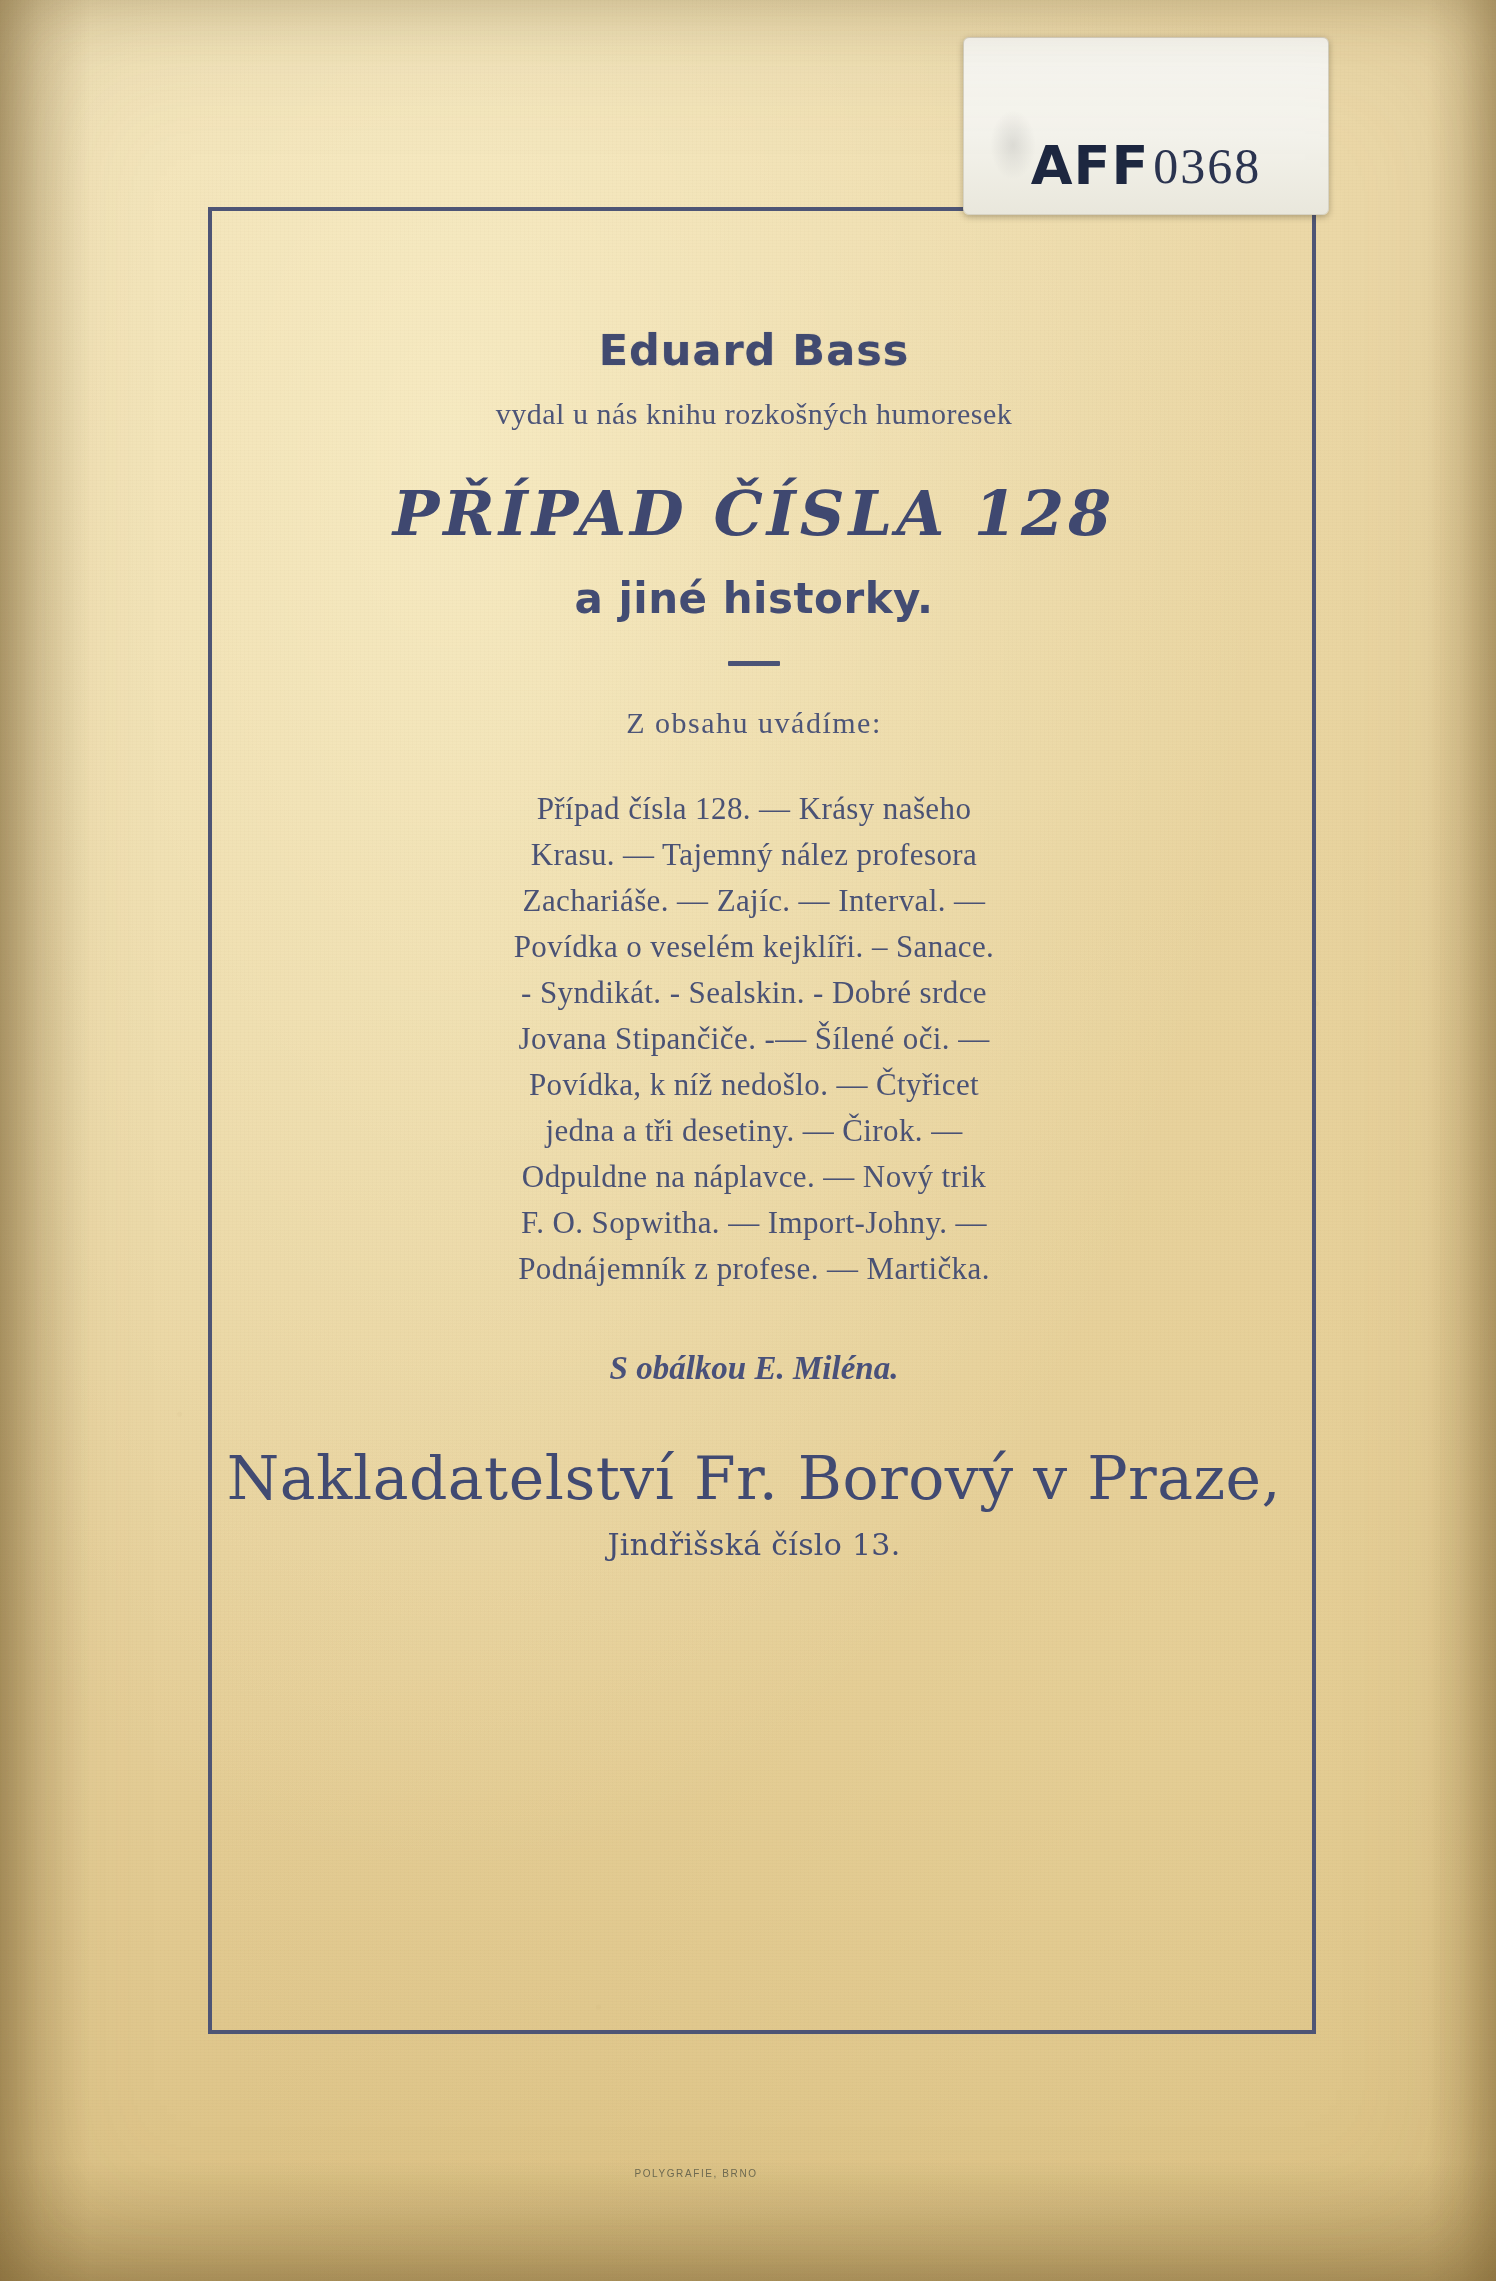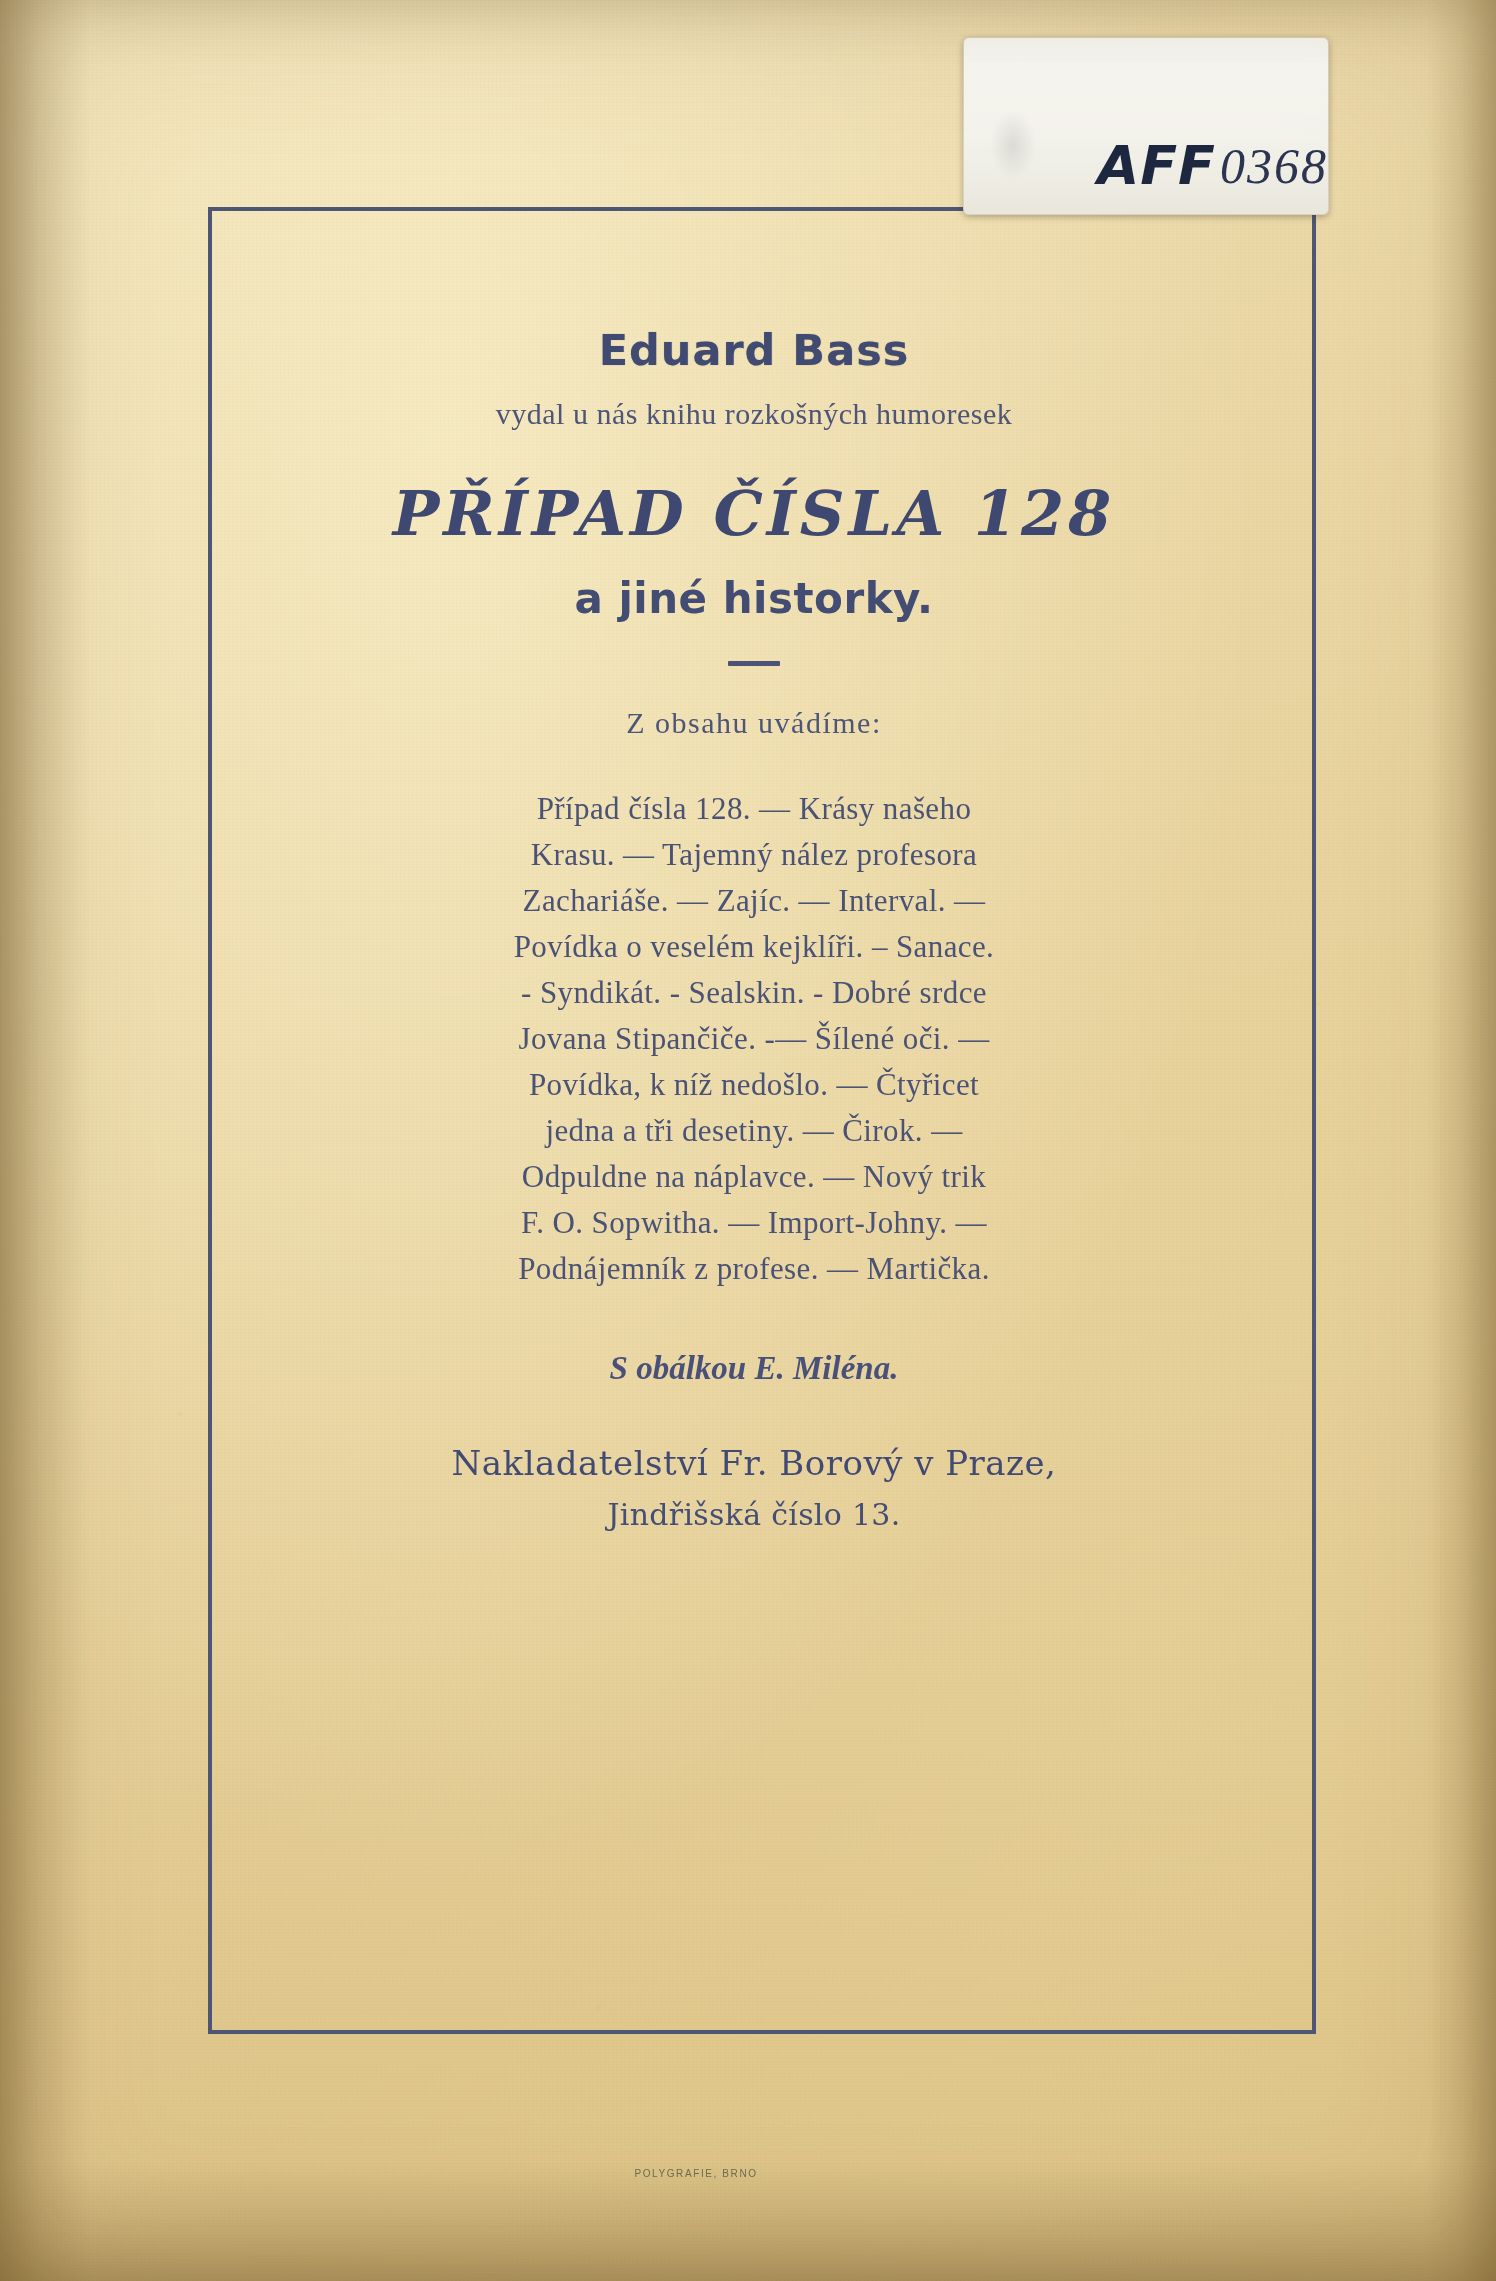--- a/index.html
+++ b/index.html
@@ -166,21 +166,21 @@
     font-family: "Liberation Serif", serif;
     font-style: italic;
     font-weight: bold;
     font-size: 33px;
     letter-spacing: 1px;
     color: #49517a;
   }
   .publisher {
     margin-top: 56px;
     font-family: "DejaVu Serif", serif;
-    font-size: 34px;
+    font-size: 60px;
     letter-spacing: .5px;
     color: #414a72;
   }
   .address {
     margin-top: 14px;
     font-family: "DejaVu Serif", serif;
     font-size: 30px;
     letter-spacing: .3px;
     color: #454e74;
   }
@@ -208,23 +208,22 @@
     background: linear-gradient(180deg, #fbfbf7 0%, #f4f3ec 55%, #e9e7dc 100%);
     border: 1px solid #d7d3c4;
     border-radius: 6px;
     box-shadow: 0 2px 6px rgba(60,50,25,.35);
     overflow: hidden;
   }
   .sticker-text {
     position: absolute;
     left: 0; right: 0;
     top: 96px;
-    text-align: right;
+    text-align: center;
     white-space: nowrap;
-    font-style: italic;
   }
   .sig-bold {
     font-family: "DejaVu Sans", sans-serif;
     font-weight: bold;
     font-size: 54px;
     color: #1d2740;
     letter-spacing: 1px;
     vertical-align: middle;
   }
   .sig-num {

